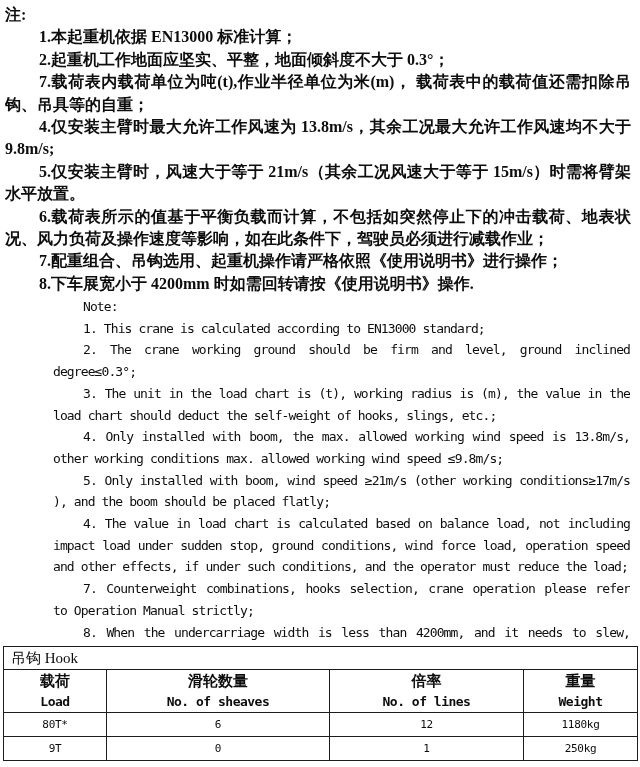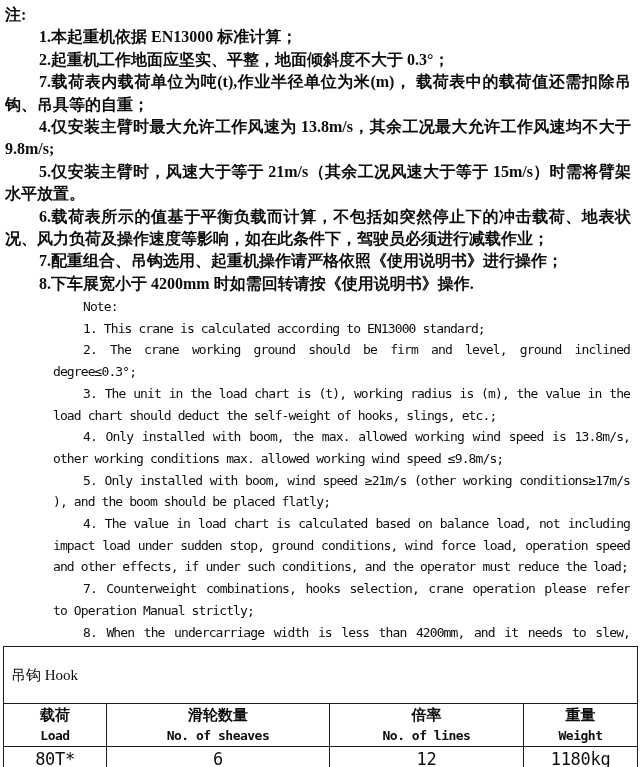--- a/index.html
+++ b/index.html
@@ -69,21 +69,21 @@
     border-collapse: collapse;
     table-layout: fixed;
   }
   .hook-table td, .hook-table th {
     border: 1px solid #1c1c1c;
     padding: 0;
     background: #ffffff;
   }
   .title-row td {
     text-align: left;
-    padding: 18px 7px;
+    padding: 1px 7px;
     height: 20px;
     font-size: 15px;
     font-weight: normal;
   }
   .head-row th {
     font-weight: bold;
     text-align: center;
     vertical-align: middle;
     height: 42px;
   }
@@ -95,21 +95,21 @@
     font-family: "DejaVu Sans Mono", monospace;
     font-size: 13px;
     letter-spacing: -0.5px;
     line-height: 20px;
     text-align: center;
   }
   .data-row td {
     text-align: center;
     vertical-align: middle;
     font-family: "DejaVu Sans Mono", monospace;
-    font-size: 17px;
+    font-size: 11px;
     letter-spacing: -0.3px;
     height: 23px;
   }
 </style>
 </head>
 <body>
 
 <div class="page">
 
   <div class="zh-notes">

